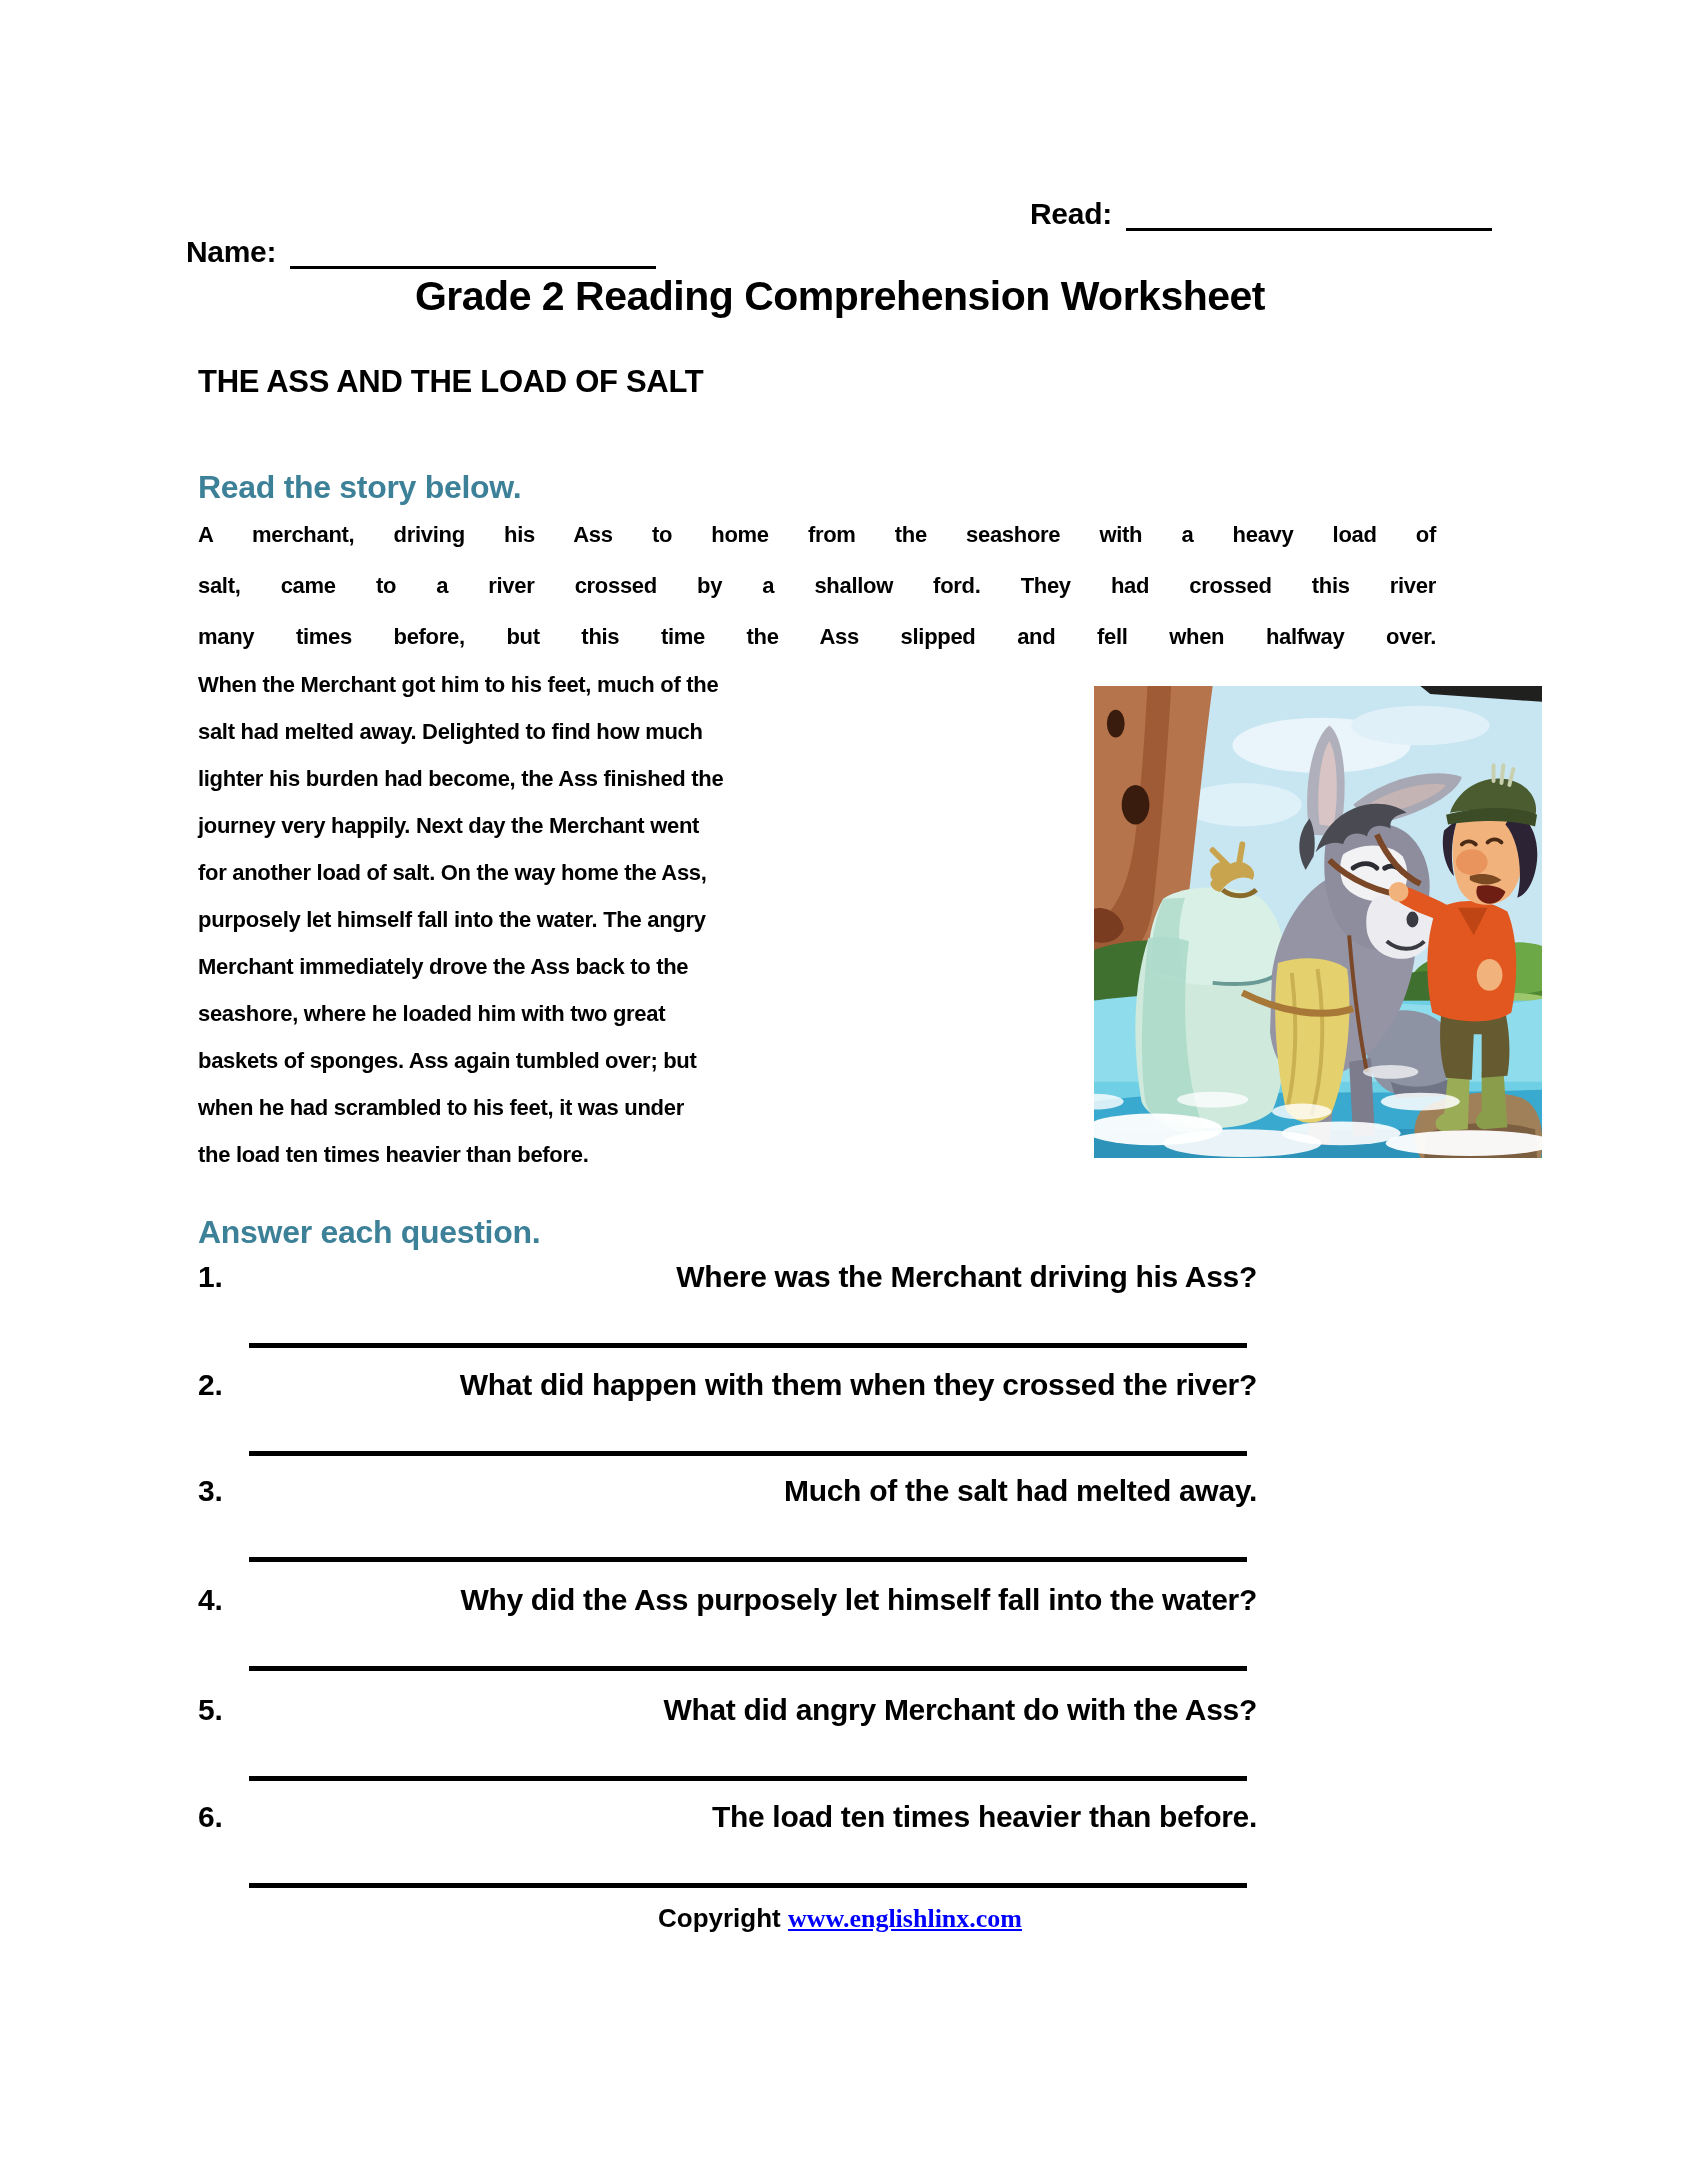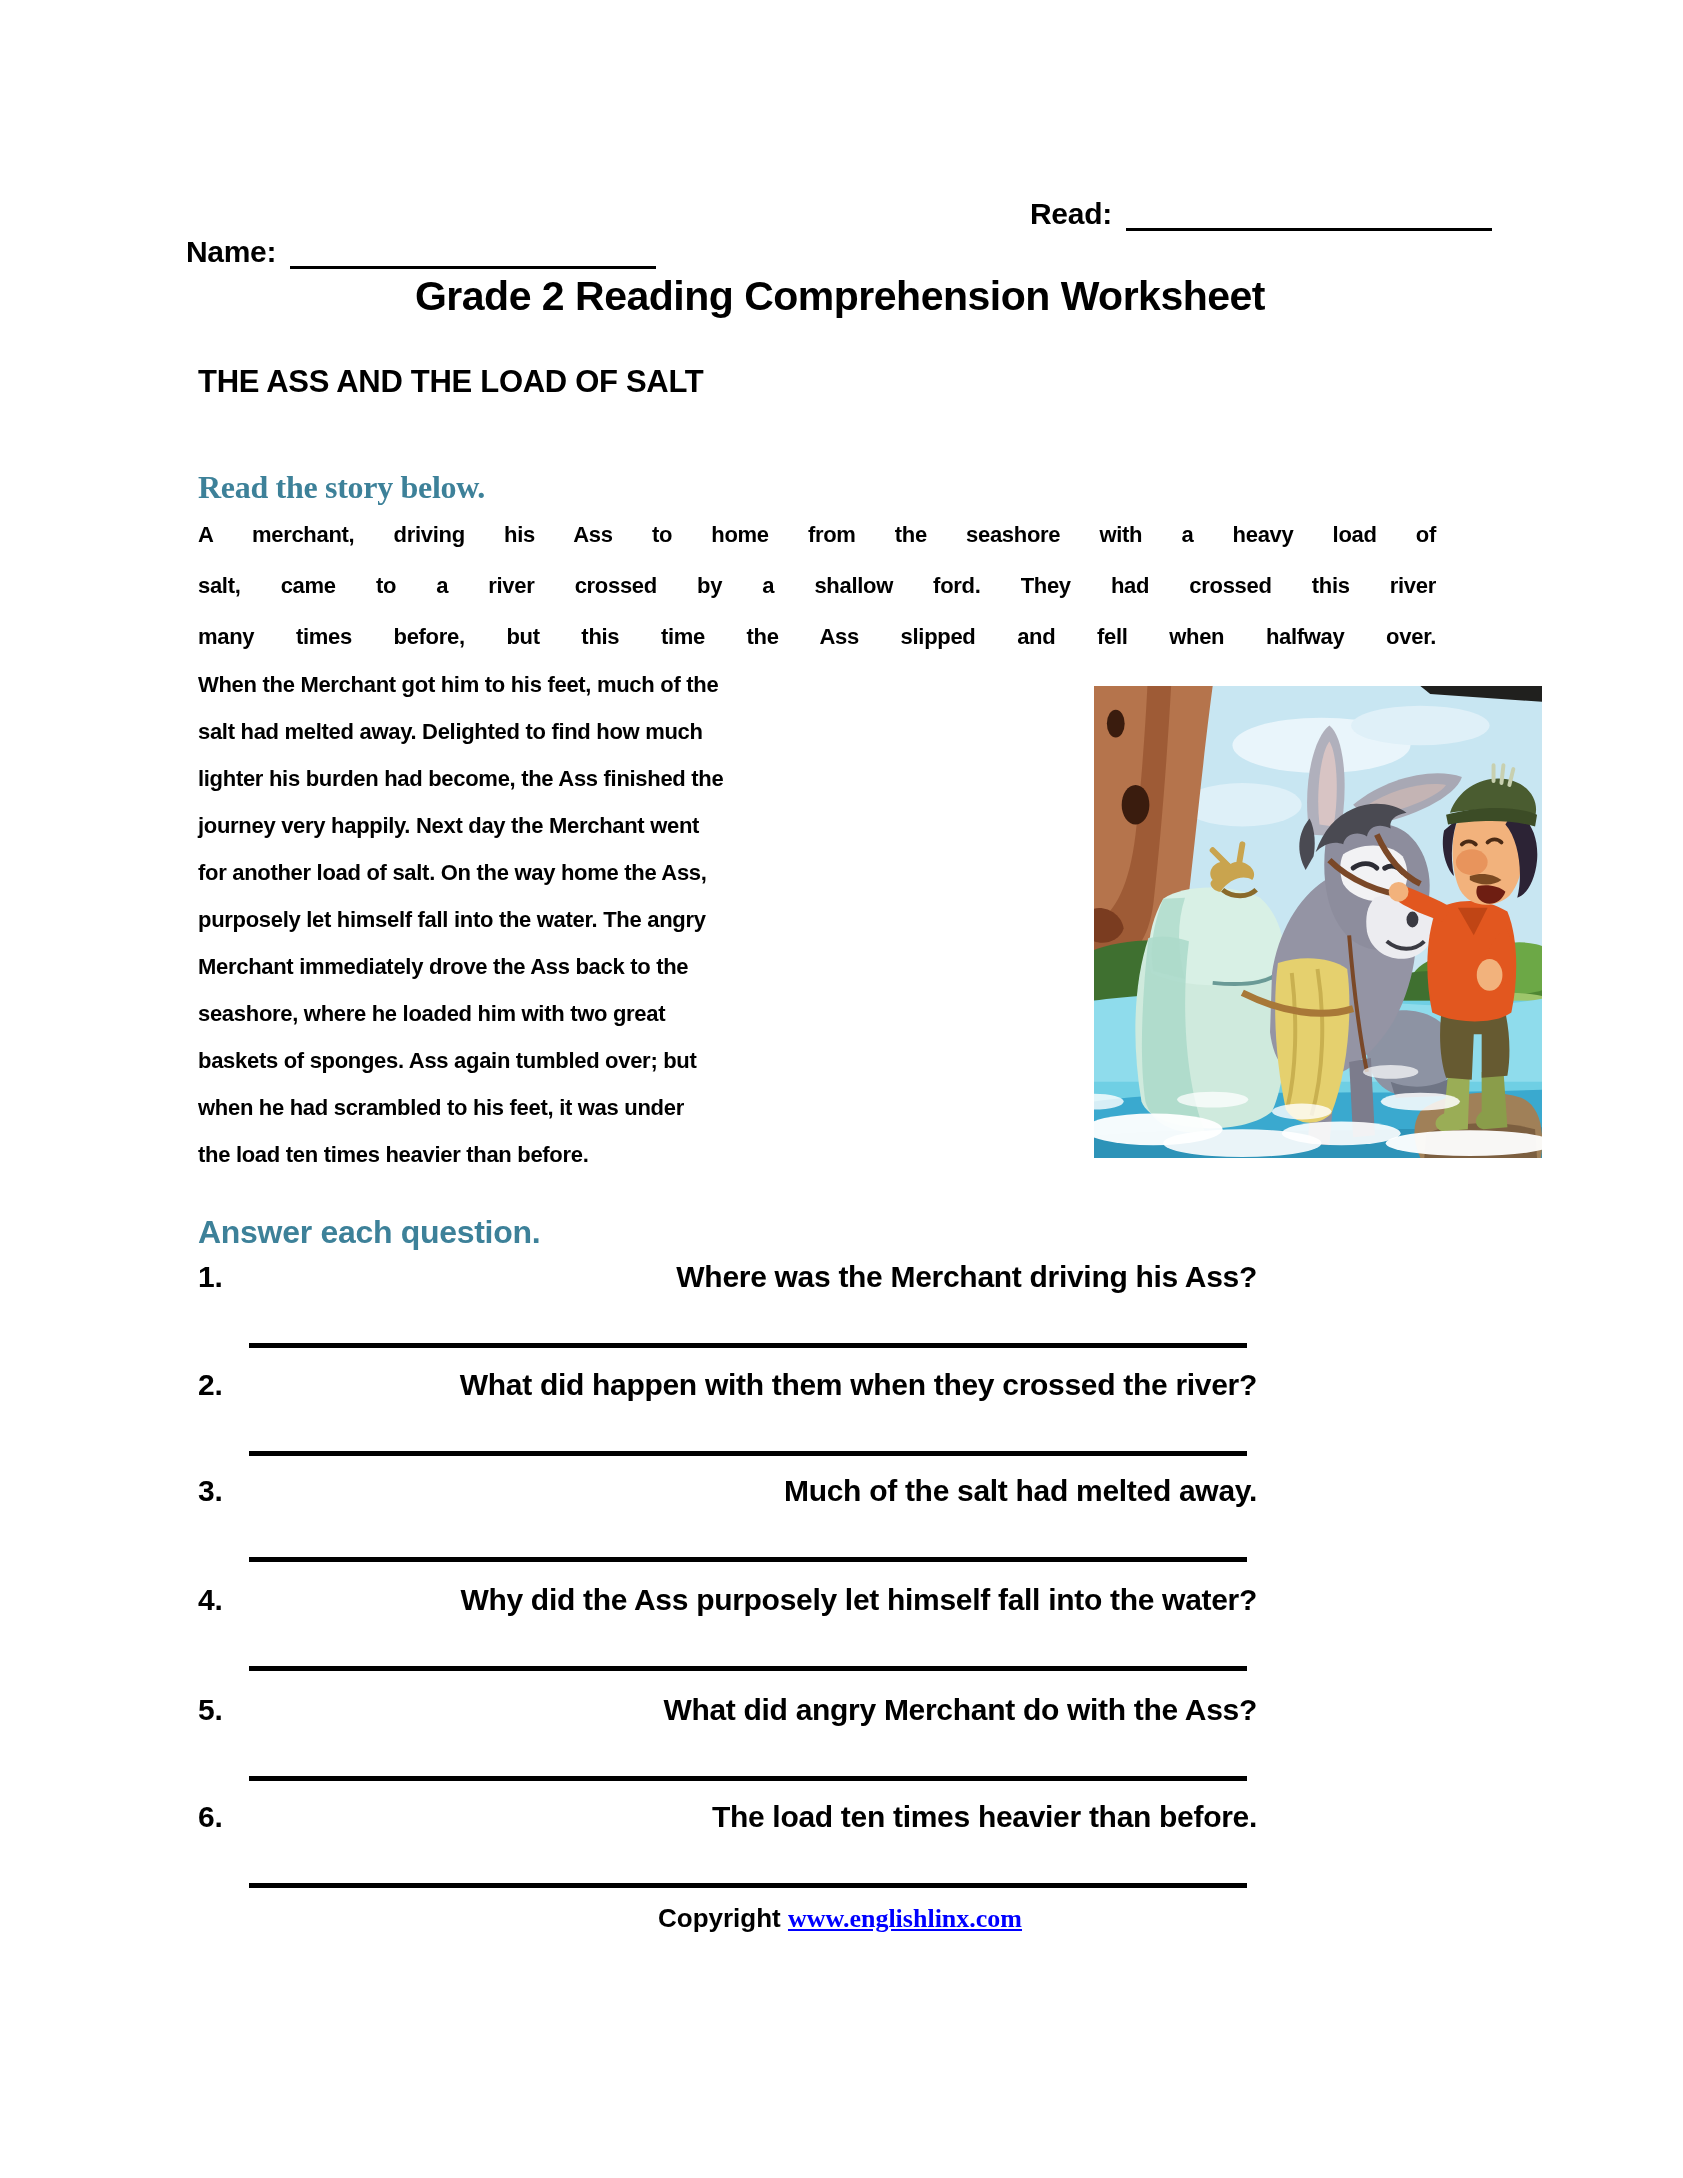--- a/index.html
+++ b/index.html
@@ -13,21 +13,21 @@
   #name-group{left:186px;top:190px;margin-top:42px;}
   #date-group{left:1030px;top:194px;}
   #name-group .write-line{width:366px;margin-left:14px;}
   #date-group .write-line{width:366px;margin-left:14px;}
 
   .title{left:198px;top:273px;width:1284px;text-align:center;font-size:41px;letter-spacing:-0.5px;}
   .subtitle{left:198px;top:364px;width:1284px;text-align:left;font-size:31px;letter-spacing:-0.3px;}
 
   .teal-heading{font-size:32px;letter-spacing:-0.3px;}
 
-  #read-heading{left:198px;top:469px;font-family:Liberation Serif, serif;}
+  #read-heading{left:198px;top:469px;}
   #answer-heading{left:198px;top:1214px;}
 
   .story-text{font-size:22px;letter-spacing:-0.3px;white-space:pre-line;}
   #story-part1{left:198px;top:509px;width:1238px;text-align:justify;text-align-last:justify;line-height:51px;}
   #story-part2{left:198px;top:661px;width:891px;text-align:left;line-height:47px;}
 
   #story-illustration{left:1094px;top:686px;width:448px;height:472px;}
   #story-illustration svg{display:block;width:100%;height:100%;}
 
   .question{left:198px;width:1059px;height:94px;}

